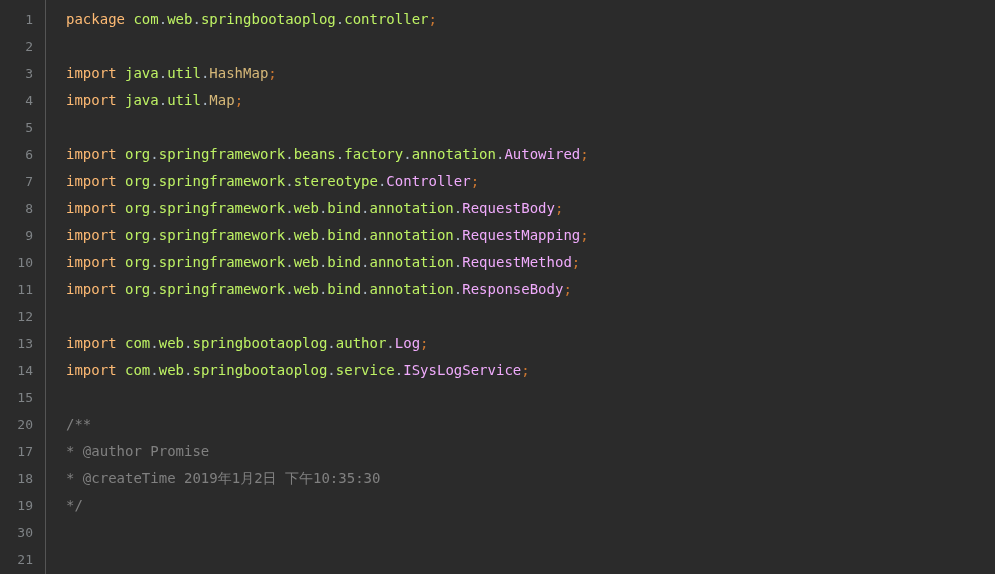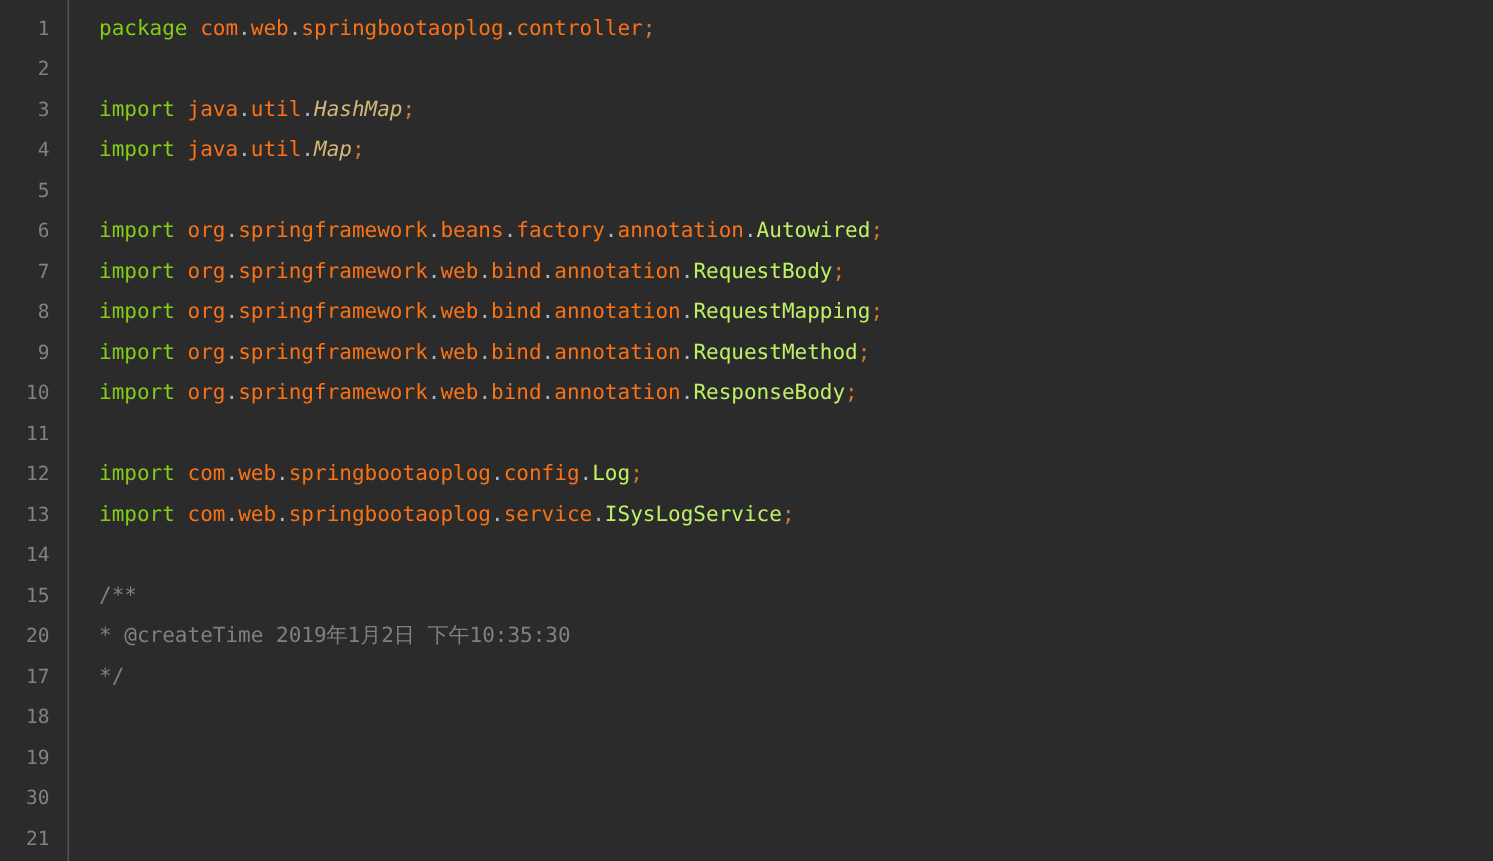--- a/index.html
+++ b/index.html
@@ -39,24 +39,24 @@
     .code-area {
       flex: 1;
       padding: 6px 0 6px 20px;
       background: #2b2b2b;
     }
     .code-line {
       line-height: 27px;
       height: 27px;
       white-space: pre;
     }
-    .kw { color: #84cc16; }
-    .ns { color: #f97316; }
-    .cls { color: #d5b778; font-style: italic; }
-    .cls-y { color: #bef264; }
+    .kw { color: #fdba74; }
+    .ns { color: #bef264; }
+    .cls { color: #d5b778; }
+    .cls-y { color: #f0abfc; }
     .semi { color: #cc7832; }
     .cmt { color: #808080; }
     .punc { color: #a9b7c6; }
   </style>
 </head>
 <body>
 
 <div class="editor">
   <div class="gutter">
       <div class="line-num">1</div>
@@ -81,25 +81,27 @@
       <div class="line-num">30</div>
       <div class="line-num">21</div>
     </div>
   <div class="code-area">
       <div class="code-line"><span class="kw">package </span><span class="ns">com</span><span class="punc">.</span><span class="ns">web</span><span class="punc">.</span><span class="ns">springbootaoplog</span><span class="punc">.</span><span class="ns">controller</span><span class="semi">;</span></div>
       <div class="code-line">&nbsp;</div>
       <div class="code-line"><span class="kw">import </span><span class="ns">java</span><span class="punc">.</span><span class="ns">util</span><span class="punc">.</span><span class="cls">HashMap</span><span class="semi">;</span></div>
       <div class="code-line"><span class="kw">import </span><span class="ns">java</span><span class="punc">.</span><span class="ns">util</span><span class="punc">.</span><span class="cls">Map</span><span class="semi">;</span></div>
       <div class="code-line">&nbsp;</div>
       <div class="code-line"><span class="kw">import </span><span class="ns">org</span><span class="punc">.</span><span class="ns">springframework</span><span class="punc">.</span><span class="ns">beans</span><span class="punc">.</span><span class="ns">factory</span><span class="punc">.</span><span class="ns">annotation</span><span class="punc">.</span><span class="cls-y">Autowired</span><span class="semi">;</span></div>
+      <div class="code-line"><span class="kw">import </span><span class="ns">org</span><span class="punc">.</span><span class="ns">springframework</span><span class="punc">.</span><span class="ns">stereotype</span><span class="punc">.</span><span class="cls-y">Controller</span><span class="semi">;</span></div>
       <div class="code-line"><span class="kw">import </span><span class="ns">org</span><span class="punc">.</span><span class="ns">springframework</span><span class="punc">.</span><span class="ns">web</span><span class="punc">.</span><span class="ns">bind</span><span class="punc">.</span><span class="ns">annotation</span><span class="punc">.</span><span class="cls-y">RequestBody</span><span class="semi">;</span></div>
       <div class="code-line"><span class="kw">import </span><span class="ns">org</span><span class="punc">.</span><span class="ns">springframework</span><span class="punc">.</span><span class="ns">web</span><span class="punc">.</span><span class="ns">bind</span><span class="punc">.</span><span class="ns">annotation</span><span class="punc">.</span><span class="cls-y">RequestMapping</span><span class="semi">;</span></div>
       <div class="code-line"><span class="kw">import </span><span class="ns">org</span><span class="punc">.</span><span class="ns">springframework</span><span class="punc">.</span><span class="ns">web</span><span class="punc">.</span><span class="ns">bind</span><span class="punc">.</span><span class="ns">annotation</span><span class="punc">.</span><span class="cls-y">RequestMethod</span><span class="semi">;</span></div>
       <div class="code-line"><span class="kw">import </span><span class="ns">org</span><span class="punc">.</span><span class="ns">springframework</span><span class="punc">.</span><span class="ns">web</span><span class="punc">.</span><span class="ns">bind</span><span class="punc">.</span><span class="ns">annotation</span><span class="punc">.</span><span class="cls-y">ResponseBody</span><span class="semi">;</span></div>
       <div class="code-line">&nbsp;</div>
-      <div class="code-line"><span class="kw">import </span><span class="ns">com</span><span class="punc">.</span><span class="ns">web</span><span class="punc">.</span><span class="ns">springbootaoplog</span><span class="punc">.</span><span class="ns">config</span><span class="punc">.</span><span class="cls-y">Log</span><span class="semi">;</span></div>
+      <div class="code-line"><span class="kw">import </span><span class="ns">com</span><span class="punc">.</span><span class="ns">web</span><span class="punc">.</span><span class="ns">springbootaoplog</span><span class="punc">.</span><span class="ns">author</span><span class="punc">.</span><span class="cls-y">Log</span><span class="semi">;</span></div>
       <div class="code-line"><span class="kw">import </span><span class="ns">com</span><span class="punc">.</span><span class="ns">web</span><span class="punc">.</span><span class="ns">springbootaoplog</span><span class="punc">.</span><span class="ns">service</span><span class="punc">.</span><span class="cls-y">ISysLogService</span><span class="semi">;</span></div>
       <div class="code-line">&nbsp;</div>
       <div class="code-line"><span class="cmt">/**</span></div>
+      <div class="code-line"><span class="cmt">* @author Promise</span></div>
       <div class="code-line"><span class="cmt">* @createTime 2019年1月2日 下午10:35:30</span></div>
       <div class="code-line"><span class="cmt">*/</span></div>
     </div>
 </div>
 
 </body></html>

